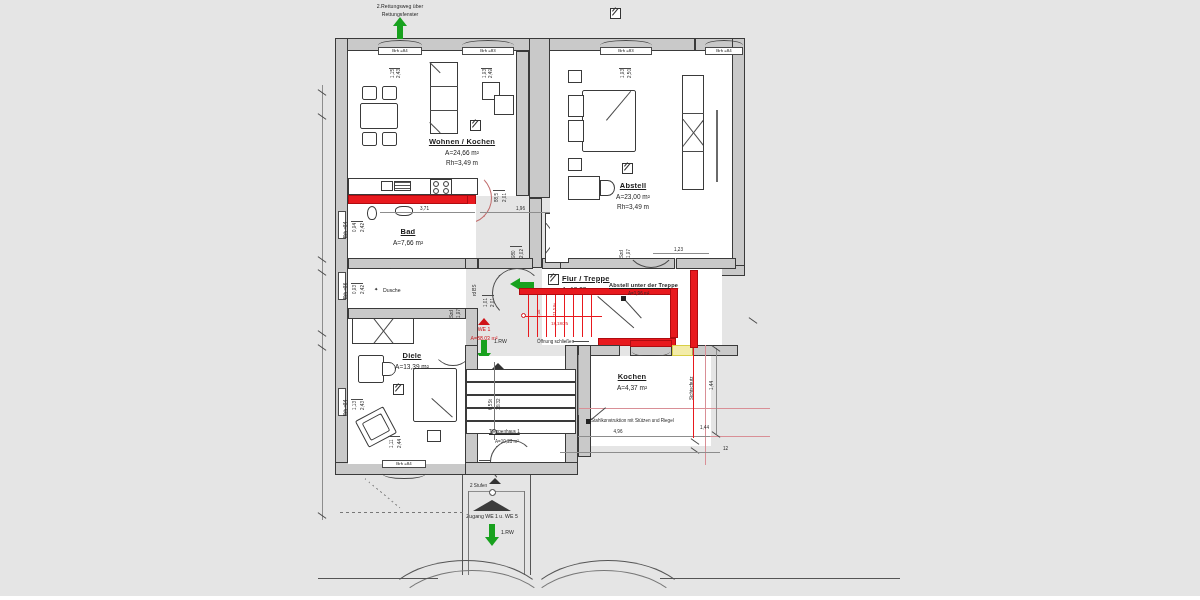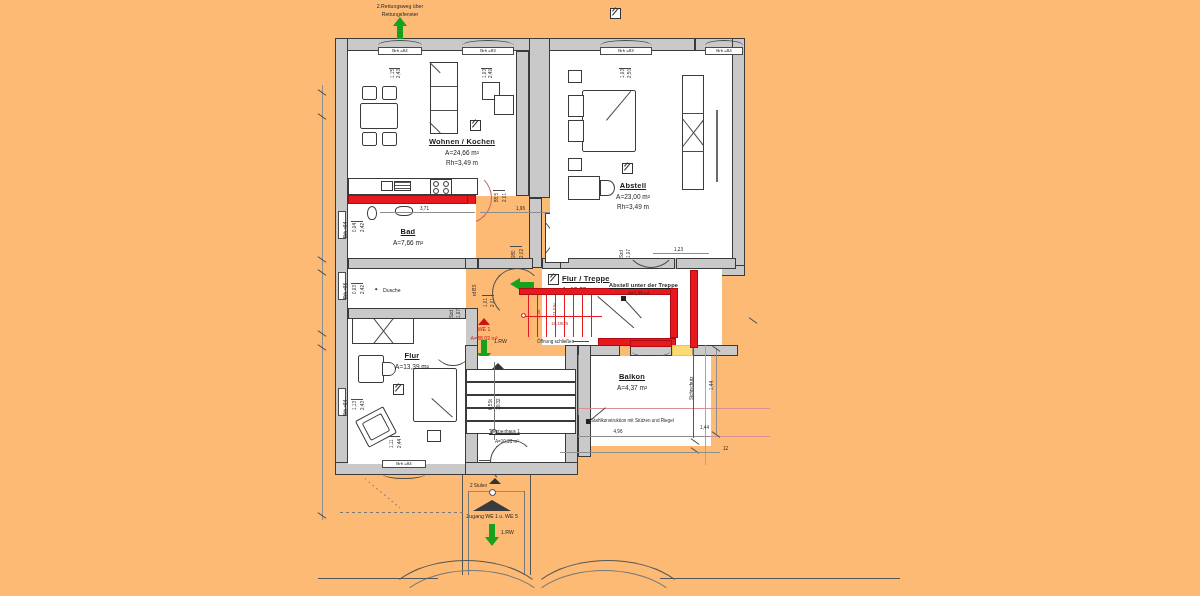--- a/index.html
+++ b/index.html
@@ -1,18 +1,18 @@
 <!DOCTYPE html>
 <html><head>
 <meta charset="utf-8">
 <style>
   html,body{margin:0;padding:0;background:#ffffff;}
   body{width:1200px;height:600px;overflow:hidden;
        font-family:"Liberation Sans","DejaVu Sans",sans-serif;color:#1a1a1a;}
-  #plan{position:relative;width:1200px;height:596px;background:#fdba74;}
+  #plan{position:relative;width:1200px;height:596px;background:#e5e5e5;}
 
   
   .wall{position:absolute;background:#c9c9c9;border:1px solid #3a3a3a;box-sizing:border-box;}
   .wallred{position:absolute;background:#e8191e;border:1px solid #b00b10;box-sizing:border-box;}
   .room{position:absolute;background:#ffffff;box-sizing:border-box;}
   .line{position:absolute;background:#4a4a4a;}
   .thin{position:absolute;background:#8d8d8d;}
   .redline{position:absolute;background:#e8191e;}
   .pinkline{position:absolute;background:#d98f96;}
   .box{position:absolute;border:1px solid #3a3a3a;box-sizing:border-box;background:#fff;}
@@ -211,21 +211,21 @@
   <div class="xbox" style="left:352px;top:318px;width:62px;height:26px;"></div>
   <div class="boxr" style="left:358px;top:355px;width:26px;height:28px;"></div>
   <div class="boxr" style="left:382px;top:362px;width:14px;height:14px;border-radius:0 50% 50% 0;"></div>
   <div class="boxr" style="left:413px;top:368px;width:44px;height:54px;"></div>
   <div class="line" style="left:432px;top:398px;width:28px;height:1px;transform-origin:0 0;transform:rotate(42deg);"></div>
   <div class="boxr" style="left:360px;top:412px;width:32px;height:30px;transform:rotate(-28deg);"></div>
   <div class="boxr" style="left:365px;top:417px;width:22px;height:20px;transform:rotate(-28deg);"></div>
   <div class="box" style="left:427px;top:430px;width:14px;height:12px;"></div>
   <div class="smokeIcon" style="left:393px;top:384px;"></div>
 
-  <div class="t roomname ctr" style="left:412px;top:352px;">Flur</div>
+  <div class="t roomname ctr" style="left:412px;top:352px;">Diele</div>
   <div class="t roomarea ctr" style="left:412px;top:364px;">A=13,39 m²</div>
 
   <div class="winplate" style="left:338px;top:388px;width:8px;height:28px;"></div>
   <div class="t tiny vert" style="left:344px;top:416px;">Brh =84</div>
   <div class="t tiny vert" style="left:353px;top:410px;">1,13</div>
   <div class="t tiny vert" style="left:361px;top:410px;">2,43</div>
   <div class="line" style="left:351px;top:399px;width:12px;height:1px;"></div>
   <div class="t tiny vert" style="left:390px;top:448px;">1,11</div>
   <div class="t tiny vert" style="left:398px;top:448px;">2,44</div>
   <div class="line" style="left:388px;top:436px;width:12px;height:1px;"></div>
@@ -346,21 +346,21 @@
   <div class="wall" style="left:692px;top:345px;width:46px;height:11px;"></div>
   <div class="yellowdoor" style="left:672px;top:345px;width:22px;height:11px;"></div>
   <div class="curve" style="left:665px;top:348px;width:34px;border-top:none;border-bottom:1px solid #8a6a3a;height:12px;"></div>
   <div class="curve" style="left:580px;top:352px;width:40px;border-top:none;border-bottom:1px solid #4a4a4a;height:10px;"></div>
   <div class="t tiny" style="left:659px;top:357px;">Abbruch Brüstung</div>
   <div class="wallred" style="left:630px;top:340px;width:42px;height:7px;"></div>
   <div class="curve" style="left:632px;top:346px;width:38px;border-top:none;border-bottom:1px solid #4a4a4a;height:10px;"></div>
 
   <div class="wall" style="left:578px;top:345px;width:13px;height:112px;"></div>
   <div class="room" style="left:591px;top:356px;width:120px;height:90px;"></div>
-  <div class="t roomname ctr" style="left:632px;top:373px;">Balkon</div>
+  <div class="t roomname ctr" style="left:632px;top:373px;">Kochen</div>
   <div class="t roomarea ctr" style="left:632px;top:385px;">A=4,37 m²</div>
 
   <div class="pinkline" style="left:560px;top:408px;width:210px;height:1px;"></div>
   <div class="pinkline" style="left:560px;top:436px;width:210px;height:1px;"></div>
   <div class="pinkline" style="left:705px;top:345px;width:1px;height:120px;"></div>
   <div class="t tiny vert" style="left:570px;top:405px;">3,69</div>
   <div class="thin" style="left:578px;top:355px;width:1px;height:60px;"></div>
   <div class="t tiny" style="left:591px;top:419px;">Stahlkonstruktion mit Stützen und Riegel</div>
   <div class="line" style="left:590px;top:420px;width:20px;height:1px;transform-origin:0 0;transform:rotate(-40deg);"></div>
   <div class="line" style="left:586px;top:419px;width:5px;height:5px;background:#222;"></div>

